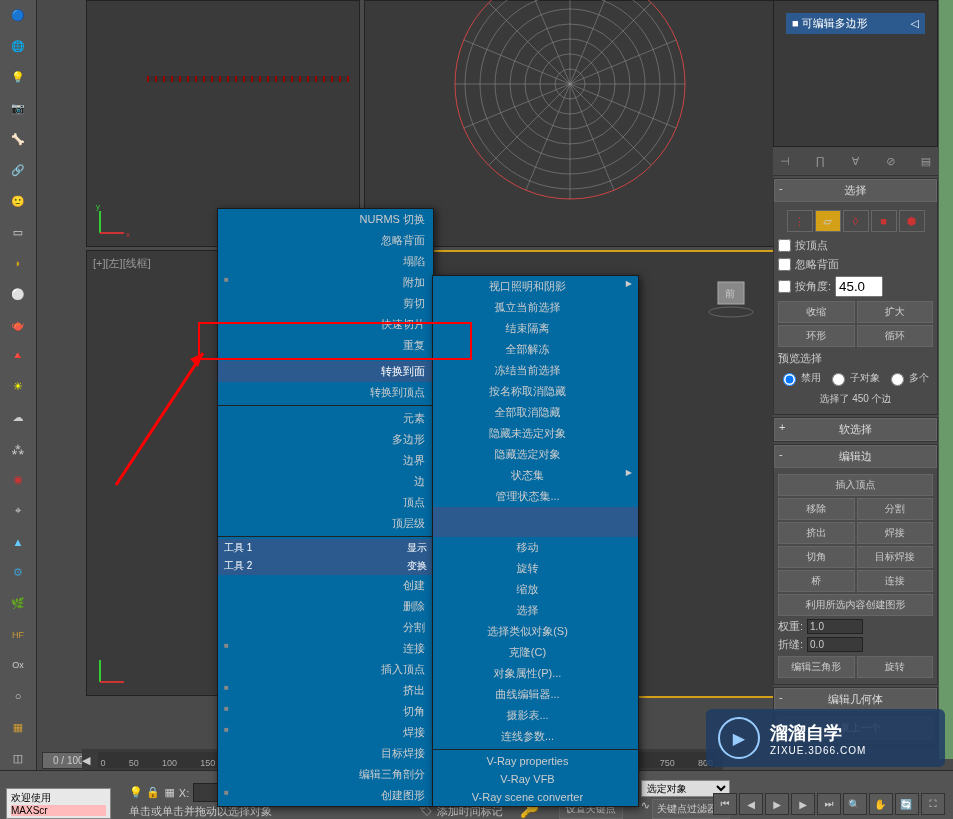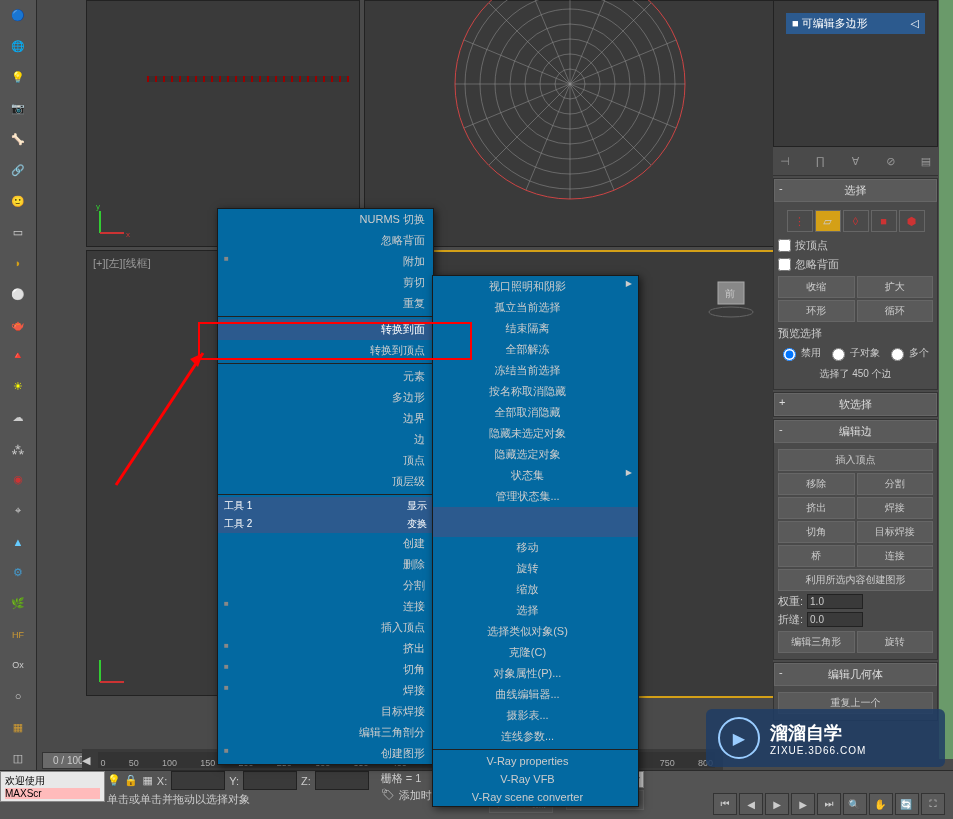--- a/index.html
+++ b/index.html
@@ -45,21 +45,21 @@
 .ctx-item-l{padding:3px 24px 3px 8px;text-align:center;color:#ccc;font-size:11px;position:relative;cursor:pointer}
 .ctx-item-l.arrow::after{content:"▶";position:absolute;right:6px;top:3px;font-size:8px}
 .ctx-sep{height:1px;background:#222;margin:2px 0}
 .ctx-hdr{background:#2c5a8e;color:#fff;padding:2px 6px;font-size:10px;display:flex;justify-content:space-between}
 .red-box{position:absolute;left:198px;top:322px;width:270px;height:34px;border:2px solid red;z-index:1001;pointer-events:none}
 .red-arrow{position:absolute;left:108px;top:345px;z-index:1001;pointer-events:none}
 .timeline{position:absolute;left:82px;right:230px;bottom:48px;height:22px;background:#3a3a3a;display:flex;align-items:center}
 .time-track{flex:1;height:16px;background:#333;position:relative;margin:0 8px}
 .time-ticks{position:absolute;inset:0;display:flex;justify-content:space-between;align-items:flex-end;padding:0 2px}
 .tick{font-size:9px;color:#aaa}
-.status{position:absolute;left:0;right:0;bottom:0;height:48px;background:#545454;border-top:1px solid #2a2a2a;display:flex;align-items:flex-start;padding:0 0;gap:2px}
+.status{position:absolute;left:0;right:0;bottom:0;height:48px;background:#545454;border-top:1px solid #2a2a2a;display:flex;align-items:flex-end;padding:0 6px;gap:18px}
 .status-left{background:#e8e8e8;color:#000;border:1px solid #888;padding:2px 4px;font-size:10px;display:flex;flex-direction:column;width:95px}
 .coord{display:flex;gap:4px;align-items:center}
 .coord input{width:50px;background:#3a3a3a;border:1px solid #222;color:#999;padding:1px}
 .viewcube{position:absolute;right:18px;top:12px;width:55px;height:55px}
 .watermark{position:absolute;right:8px;bottom:52px;width:215px;height:58px;background:rgba(30,60,100,.85);border-radius:6px;display:flex;align-items:center;gap:10px;padding:0 12px;z-index:500}
 .wm-icon{width:38px;height:38px;border:2px solid #9cf;border-radius:50%;display:flex;align-items:center;justify-content:center;color:#9cf;font-size:16px}
 .wm-txt{display:flex;flex-direction:column;color:#fff}
 .wm-txt .t1{font-size:18px;font-weight:bold}
 .wm-txt .t2{font-size:10px;letter-spacing:1px}
 .frame-ind{position:absolute;left:42px;bottom:50px;background:#6a6a6a;border:1px solid #333;padding:2px 10px;font-size:10px}
@@ -182,22 +182,24 @@
     <svg class="axis-gizmo">
         <line x1="8" y1="32" x2="8" y2="10" stroke="#3c3" stroke-width="2"></line>
         <line x1="8" y1="32" x2="32" y2="32" stroke="#c33" stroke-width="2"></line>
       </svg>
   </div>
 </div>
 
 <div class="ctx-menu ctx-left">
   <div class="ctx-item">NURMS 切换</div>
   <div class="ctx-item">忽略背面</div>
+  <div class="ctx-item">塌陷</div>
   <div class="ctx-item sub">附加</div>
   <div class="ctx-item">剪切</div>
+  <div class="ctx-item">快速切片</div>
   <div class="ctx-item">重复</div>
   <div class="ctx-sep"></div>
   <div class="ctx-item hl">转换到面</div>
   <div class="ctx-item">转换到顶点</div>
   <div class="ctx-sep"></div>
   <div class="ctx-item">元素</div>
   <div class="ctx-item">多边形</div>
   <div class="ctx-item">边界</div>
   <div class="ctx-item">边</div>
   <div class="ctx-item">顶点</div>
@@ -288,20 +290,25 @@
         <div class="sub-btn" style="color:#c33">⬢</div>
       </div>
       <div class="chk">
           <input type="checkbox" style="">
           <span>按顶点</span>
         </div>
       <div class="chk">
           <input type="checkbox" style="">
           <span>忽略背面</span>
         </div>
+      <div class="chk">
+          <input type="checkbox" style="">
+          <span>按角度:</span>
+        <input type="text" style="width: 40px;" value="45.0">
+      </div>
       <div class="btn-row">
         <div class="btn">收缩</div>
         <div class="btn">扩大</div>
       </div>
       <div class="btn-row">
         <div class="btn">环形</div>
         <div class="btn">循环</div>
       </div>
       <div style="padding:2px 0">预览选择</div>
       <div class="radio-row">

